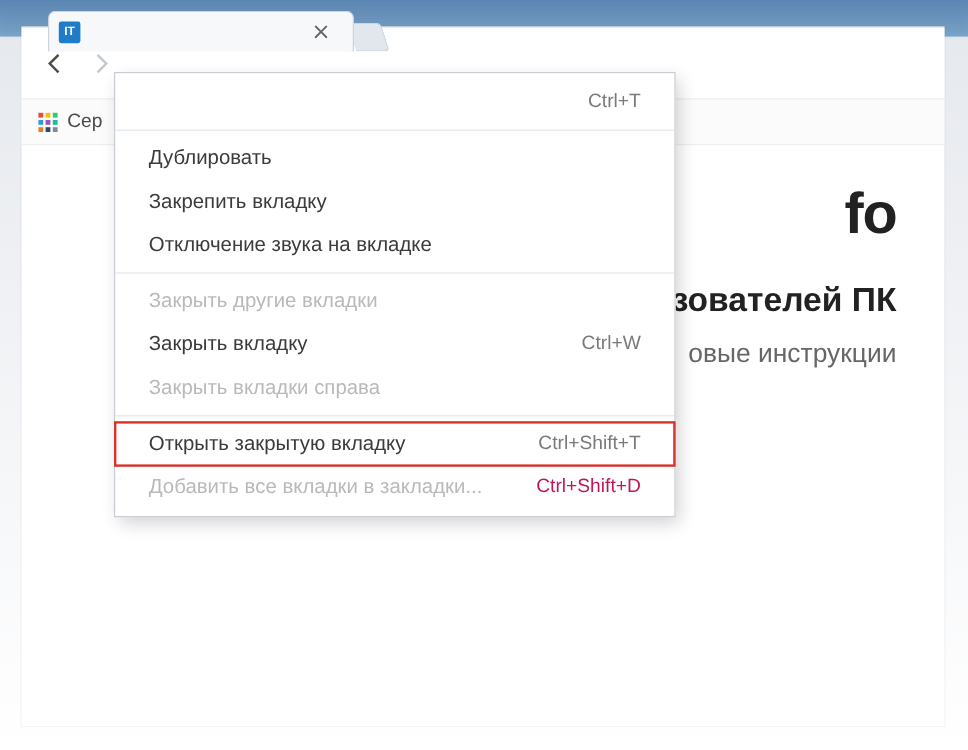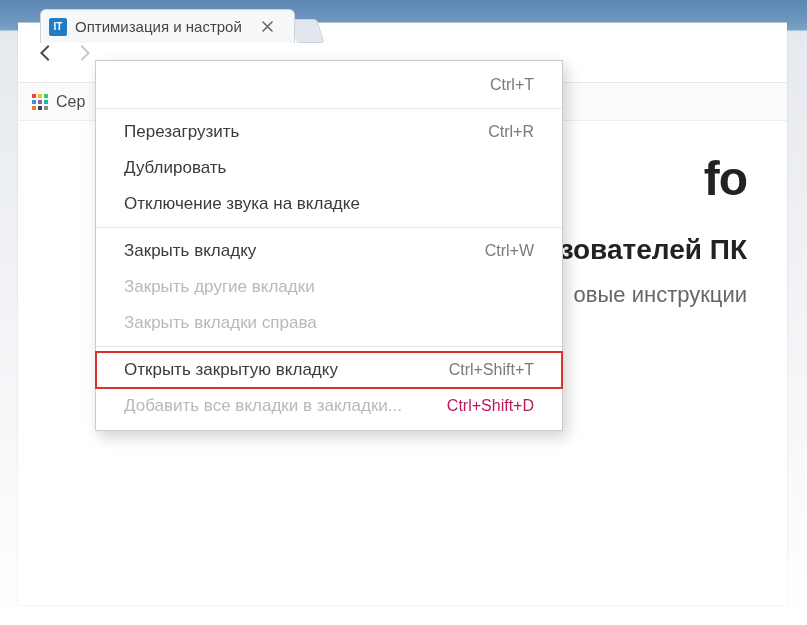--- a/index.html
+++ b/index.html
@@ -167,21 +167,20 @@
 </head>
 <body>
 
 <div class="blur-bar"></div>
 
 <div class="browser-frame">
 
   <div class="tab-strip">
     <div class="tab">
       <div class="favicon">IT</div>
-      <span class="tab-title">Оптимизация и настрой</span>
       <span class="close">
         <svg width="11" height="11" viewBox="0 0 11 11">
             <path d="M1 1 L10 10 M10 1 L1 10" stroke="#666" stroke-width="1.6" stroke-linecap="round"></path>
           </svg>
       </span>
     </div>
     <div class="new-tab"></div>
   </div>
 
   <div class="toolbar">
@@ -228,36 +227,35 @@
   </div>
 
 </div>
 
 <div class="context-menu" id="ctx">
     <div class="menu-item">
       <span class="shortcut">Ctrl+T</span>
     </div>
     <div class="menu-sep"></div>
     <div class="menu-item">
-      <span>Перезагрузить</span>
-      <span class="shortcut">Ctrl+R</span>
-    </div>
-    <div class="menu-item">
       <span>Дублировать</span>
     </div>
     <div class="menu-item">
+      <span>Закрепить вкладку</span>
+    </div>
+    <div class="menu-item">
       <span>Отключение звука на вкладке</span>
     </div>
     <div class="menu-sep"></div>
+    <div class="menu-item disabled">
+      <span>Закрыть другие вкладки</span>
+    </div>
     <div class="menu-item">
       <span>Закрыть вкладку</span>
       <span class="shortcut">Ctrl+W</span>
-    </div>
-    <div class="menu-item disabled">
-      <span>Закрыть другие вкладки</span>
     </div>
     <div class="menu-item disabled">
       <span>Закрыть вкладки справа</span>
     </div>
     <div class="menu-sep"></div>
     <div class="menu-item highlighted">
       <span>Открыть закрытую вкладку</span>
       <span class="shortcut">Ctrl+Shift+T</span>
     </div>
     <div class="menu-item disabled">

